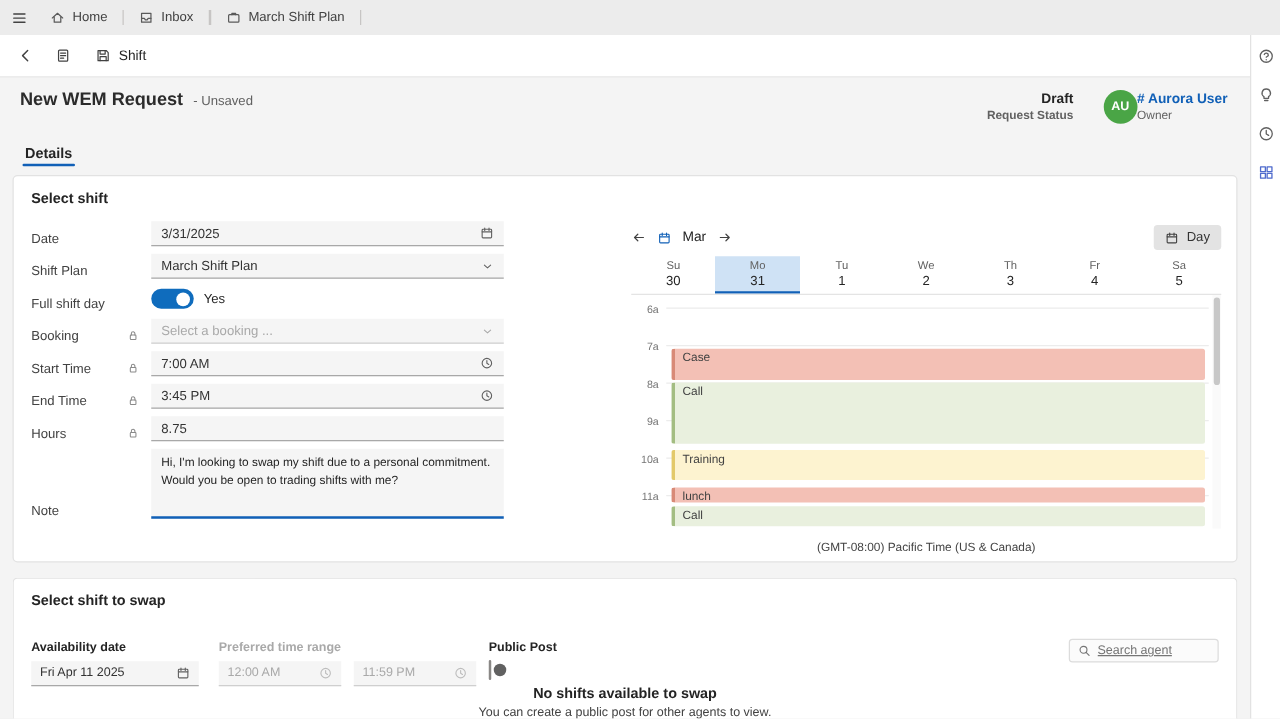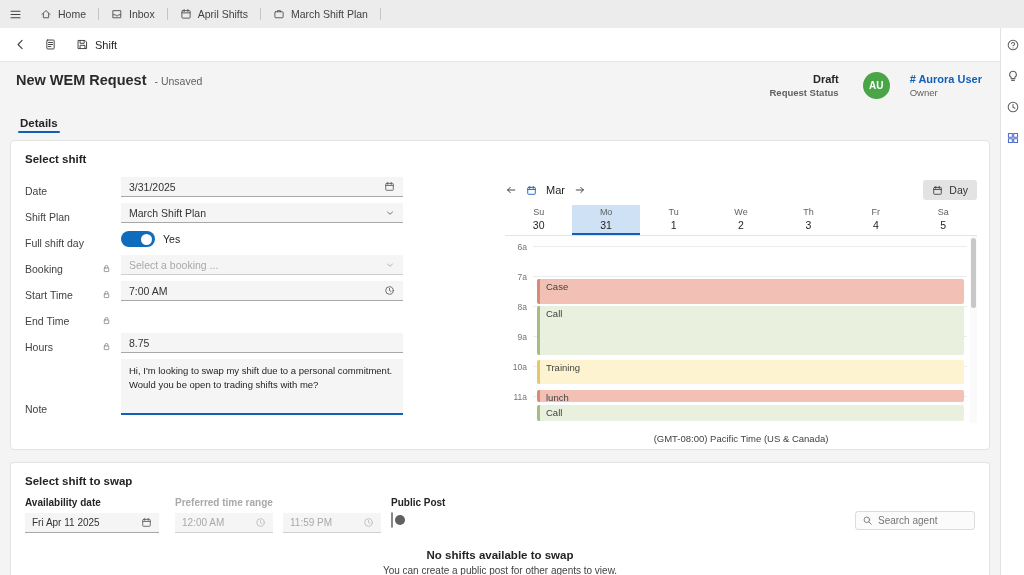--- a/index.html
+++ b/index.html
@@ -55,21 +55,21 @@
   .main { position: absolute; top: 62px; left: 0; right: 24px; bottom: 0; background: #f4f4f4; overflow: hidden; }
 
   .record-header { display: flex; justify-content: space-between; align-items: flex-start; padding: 10px 18px 0 16px; height: 44px; }
   .title-group { display: flex; align-items: baseline; gap: 8px; }
   .page-title { font-size: 14.5px; font-weight: bold; color: #2b2b2b; }
   .unsaved { font-size: 10.5px; color: #616161; }
   .header-right { display: flex; align-items: center; gap: 24px; }
   .status-block { text-align: right; }
   .status-value { font-size: 11px; font-weight: bold; }
   .status-label { font-size: 9.5px; color: #616161; margin-top: 2px; font-weight: bold; }
-  .owner-block { display: flex; align-items: center; gap: 20px; }
+  .owner-block { display: flex; align-items: center; gap: 0; }
   .avatar { width: 27px; height: 27px; border-radius: 50%; color: #fff; font-size: 10px; font-weight: bold; display: flex; align-items: center; justify-content: center; }
   .owner-name { font-size: 11px; font-weight: bold; color: #1160b7; }
   .owner-label { font-size: 9.5px; color: #616161; margin-top: 2px; }
 
   .detail-tabs { padding-left: 18px; height: 32px; display: flex; align-items: flex-end; }
   .detail-tab { font-size: 11.5px; font-weight: bold; color: #242424; padding: 0 2px 9px; position: relative; }
   .detail-tab::after { content: ""; position: absolute; left: 0; right: 0; bottom: 5px; height: 2.5px; background: #1160b7; border-radius: 2px; }
 
   .card { background: #fff; border: 1px solid #e2e2e2; margin: 0 10px; position: relative; border-radius: 4px; }
   .card1 { height: 310px; margin-top: 2px; }
@@ -128,39 +128,39 @@
   .cal-event {
     position: absolute; left: 0; right: 0; border-radius: 2px; font-size: 9.5px; color: #424242;
     padding: 2px 6px; overflow: hidden; border-left: 3px solid transparent; white-space: nowrap;
   }
   .cal-scrollbar { position: absolute; right: 0; top: 0; bottom: 0; width: 7px; background: #fafafa; }
   .cal-thumb { position: absolute; right: 1px; top: 2px; width: 5px; height: 70px; background: #c8c8c8; border-radius: 3px; }
   .timezone { margin-top: 10px; text-align: center; font-size: 9.5px; color: #424242; }
 
   
   .swap-fields { position: absolute; top: 34px; left: 14px; right: 14px; height: 40px; }
-  .swap-group { position: absolute; top: 0; }
+  .swap-group { position: absolute; top: 16px; }
   .swap-label { font-size: 10px; font-weight: bold; color: #242424; margin-bottom: 5px; }
   .swap-label.disabled { color: #a9a9a9; }
   .swap-field {
     height: 20px; background: #f5f5f5; border-bottom: 1px solid #a8a8a8;
     display: flex; align-items: center; justify-content: space-between; padding: 0 7px; font-size: 10px; color: #333;
   }
   .swap-field .ficon { color: #616161; display: flex; }
   .swap-field.disabled { border-bottom-color: #cfcfcf; color: #a9a9a9; }
   .swap-field.disabled .ficon { color: #bdbdbd; }
   .g-avail { left: 0; width: 134px; }
   .g-time { left: 150px; }
   .time-fields { display: flex; gap: 10px; }
   .time-fields .swap-field { width: 98px; }
   .g-public { left: 366px; }
   .search-box {
     position: absolute; top: 48px; right: 14px; width: 120px; height: 19px;
     background: #fbfbfb; border: 1px solid #dcdcdc; border-radius: 3px;
-    display: flex; align-items: center; gap: 5px; padding: 0 6px; color: #757575;
+    display: flex; align-items: center; gap: 5px; padding: 0 6px; color: #757575; text-decoration: underline;
   }
   .search-box input { border: none; background: transparent; outline: none; font-family: inherit; font-size: 10px; color: #424242; width: 100%; }
   .search-box input::placeholder { color: #757575; }
   .empty-state { position: absolute; top: 86px; left: 0; right: 0; text-align: center; }
   .empty-title { font-size: 11.5px; font-weight: bold; }
   .empty-sub { font-size: 10px; color: #424242; margin-top: 4px; }
 </style>
 </head>
 <body>
 
@@ -183,29 +183,20 @@
   <div class="app-tab">
     <span class="tab-icon">
         <svg width="12" height="12" viewBox="0 0 16 16" stroke="currentColor" stroke-width="1.3" fill="none" stroke-linecap="round" stroke-linejoin="round">
           <path d="M3 3.5h10V13H3z"></path>
           <path d="M3 9h3l1 1.5h2L10 9h3"></path>
         </svg>
       </span>
     <span>Inbox</span>
   </div>
   <div class="tab-sep"></div>
-  <div class="app-tab">
-    <span class="tab-icon">
-        <svg width="12" height="12" viewBox="0 0 16 16" stroke="currentColor" stroke-width="1.3" fill="none" stroke-linecap="round" stroke-linejoin="round">
-          <rect x="2.5" y="3.5" width="11" height="10" rx="1"></rect>
-          <path d="M2.5 6.5h11M5.5 2v3M10.5 2v3"></path>
-        </svg>
-      </span>
-    <span>April Shifts</span>
-  </div>
   <div class="tab-sep"></div>
   <div class="app-tab">
     <span class="tab-icon">
         <svg width="12" height="12" viewBox="0 0 16 16" stroke="currentColor" stroke-width="1.3" fill="none" stroke-linecap="round" stroke-linejoin="round">
           <rect x="2.5" y="5" width="11" height="8" rx="1"></rect>
           <path d="M6 5V3.5h4V5"></path>
         </svg>
       </span>
     <span>March Shift Plan</span>
   </div>
@@ -375,20 +366,29 @@
         </div>
       </div>
 
       <div class="frow">
         <div class="flabel">
           <span>End Time</span>
           <span class="lock">
               <svg width="9" height="9" viewBox="0 0 16 16" stroke="currentColor" stroke-width="1.5" fill="none" stroke-linecap="round" stroke-linejoin="round">
                 <rect x="4" y="7" width="8" height="6.5" rx="1"></rect>
                 <path d="M5.5 7V5a2.5 2.5 0 0 1 5 0v2"></path>
+              </svg>
+            </span>
+        </div>
+        <div class="fcontrol">
+          <span class="fvalue">3:45 PM</span>
+          <span class="ficon">
+              <svg width="11" height="11" viewBox="0 0 16 16" stroke="currentColor" stroke-width="1.3" fill="none" stroke-linecap="round" stroke-linejoin="round">
+                <circle cx="8" cy="8" r="5.5"></circle>
+                <path d="M8 5v3.2l2.2 1.3"></path>
               </svg>
             </span>
         </div>
       </div>
 
       <div class="frow">
         <div class="flabel">
           <span>Hours</span>
           <span class="lock">
               <svg width="9" height="9" viewBox="0 0 16 16" stroke="currentColor" stroke-width="1.5" fill="none" stroke-linecap="round" stroke-linejoin="round">

